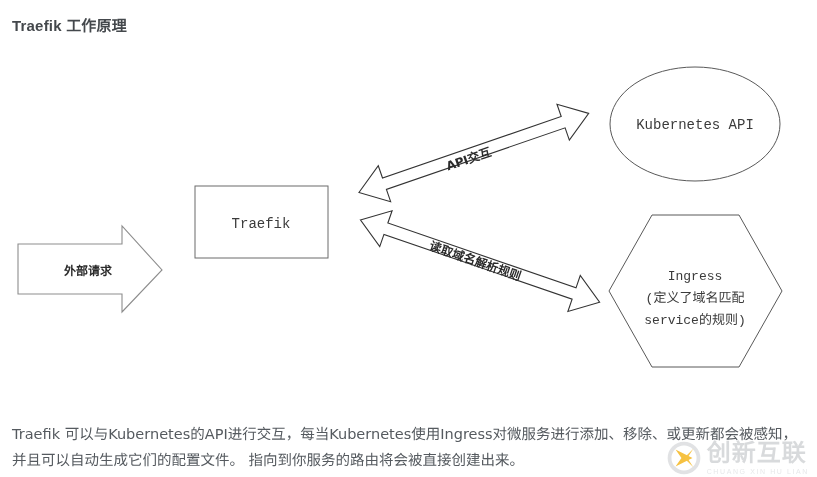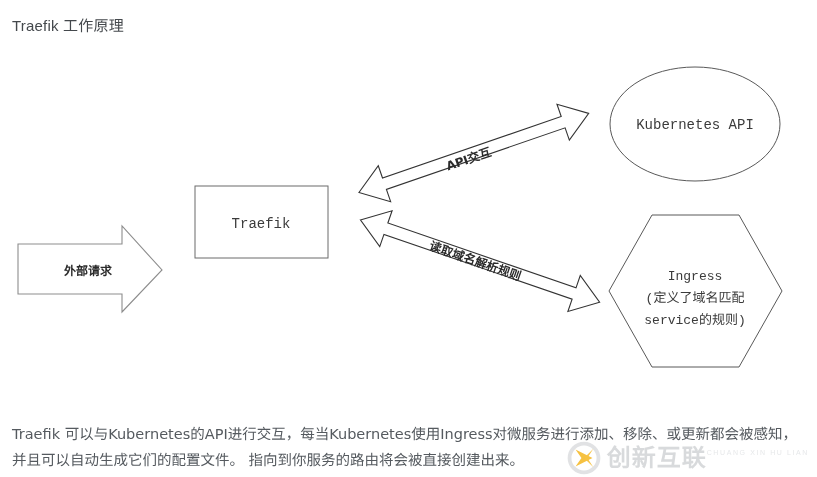--- a/index.html
+++ b/index.html
@@ -22,21 +22,21 @@
     inset: 0;
     background: #ffffff;
   }
 
   
   .page-title {
     position: absolute;
     left: 12px;
     top: 14px;
     font-size: 15px;
-    font-weight: normal;
+    font-weight: bold;
     color: #44484c;
     letter-spacing: 0.2px;
     white-space: nowrap;
   }
 
   
   .diagram {
     position: absolute;
     left: 0;
     top: 46px;
@@ -108,21 +108,21 @@
     opacity: 0.85;
     pointer-events: none;
   }
   .watermark-mark {
     width: 34px;
     height: 34px;
     flex: 0 0 auto;
   }
   .watermark-text {
     display: flex;
-    flex-direction: row;
+    flex-direction: column;
     line-height: 1;
     justify-content: flex-end;
   }
   .watermark-cn {
     font-family: "DejaVu Sans", "Liberation Sans", sans-serif;
     font-size: 24px;
     font-weight: bold;
     color: #d2d4d6;
     letter-spacing: 1px;
   }

